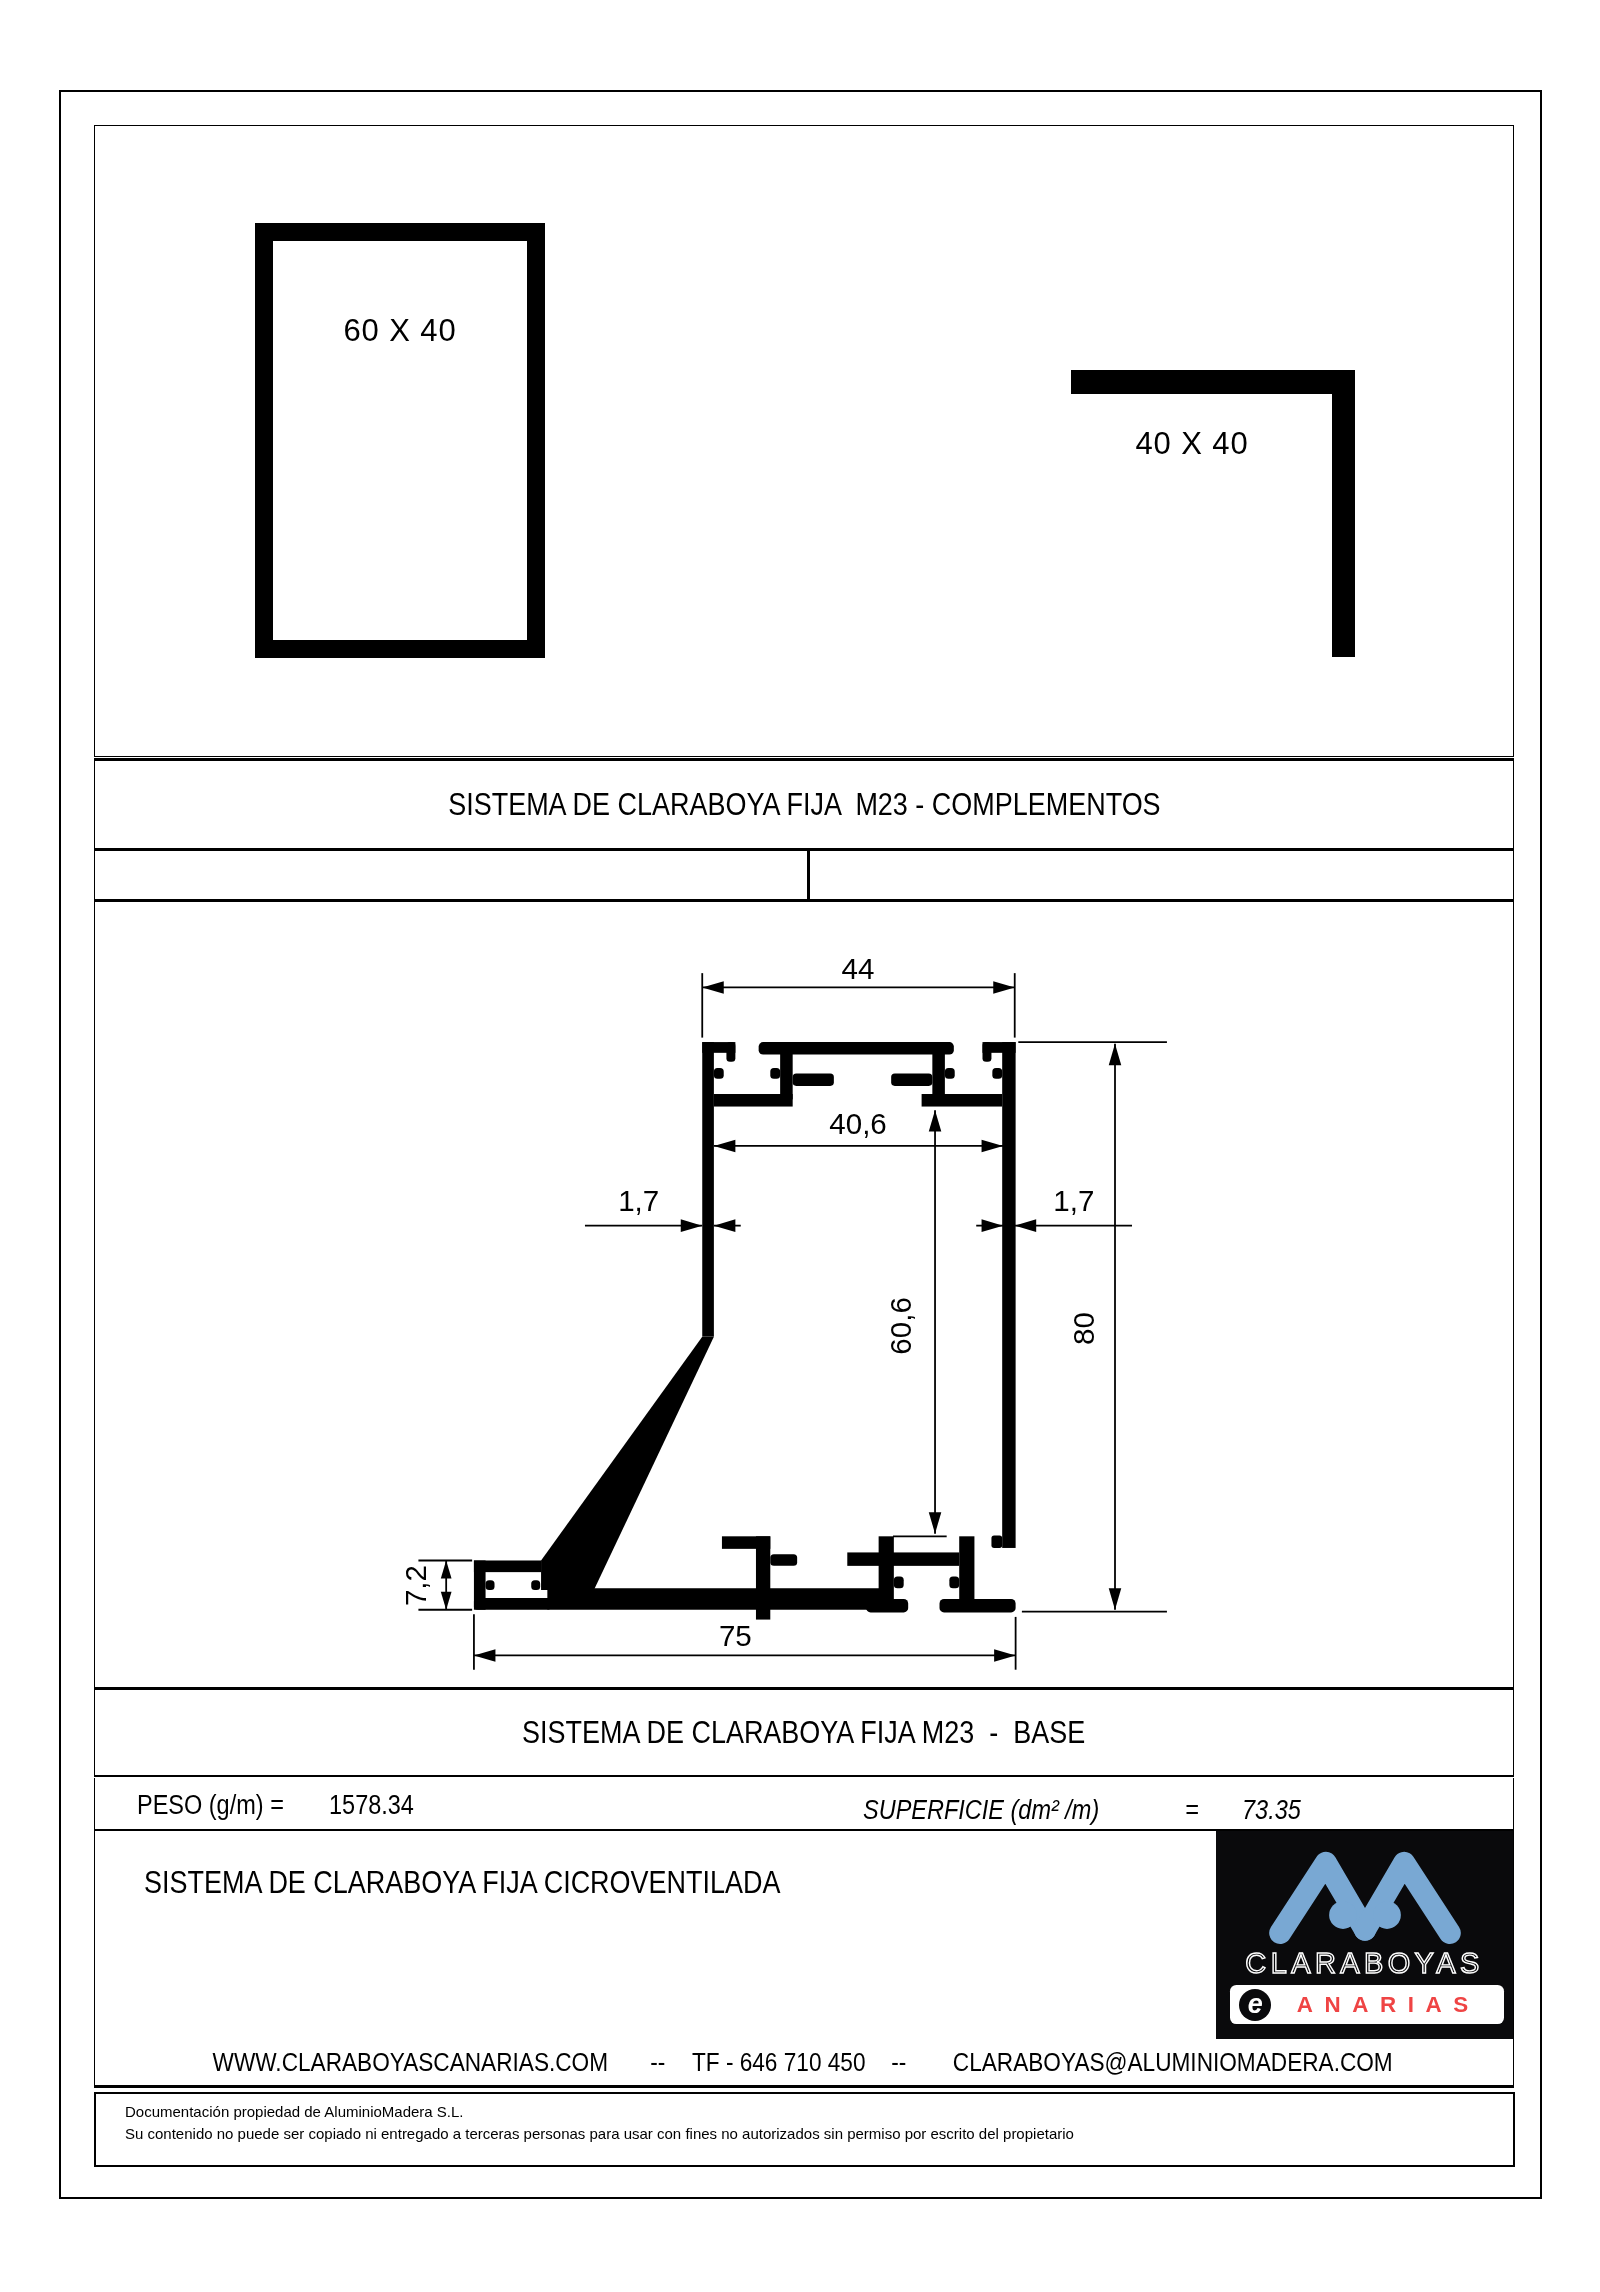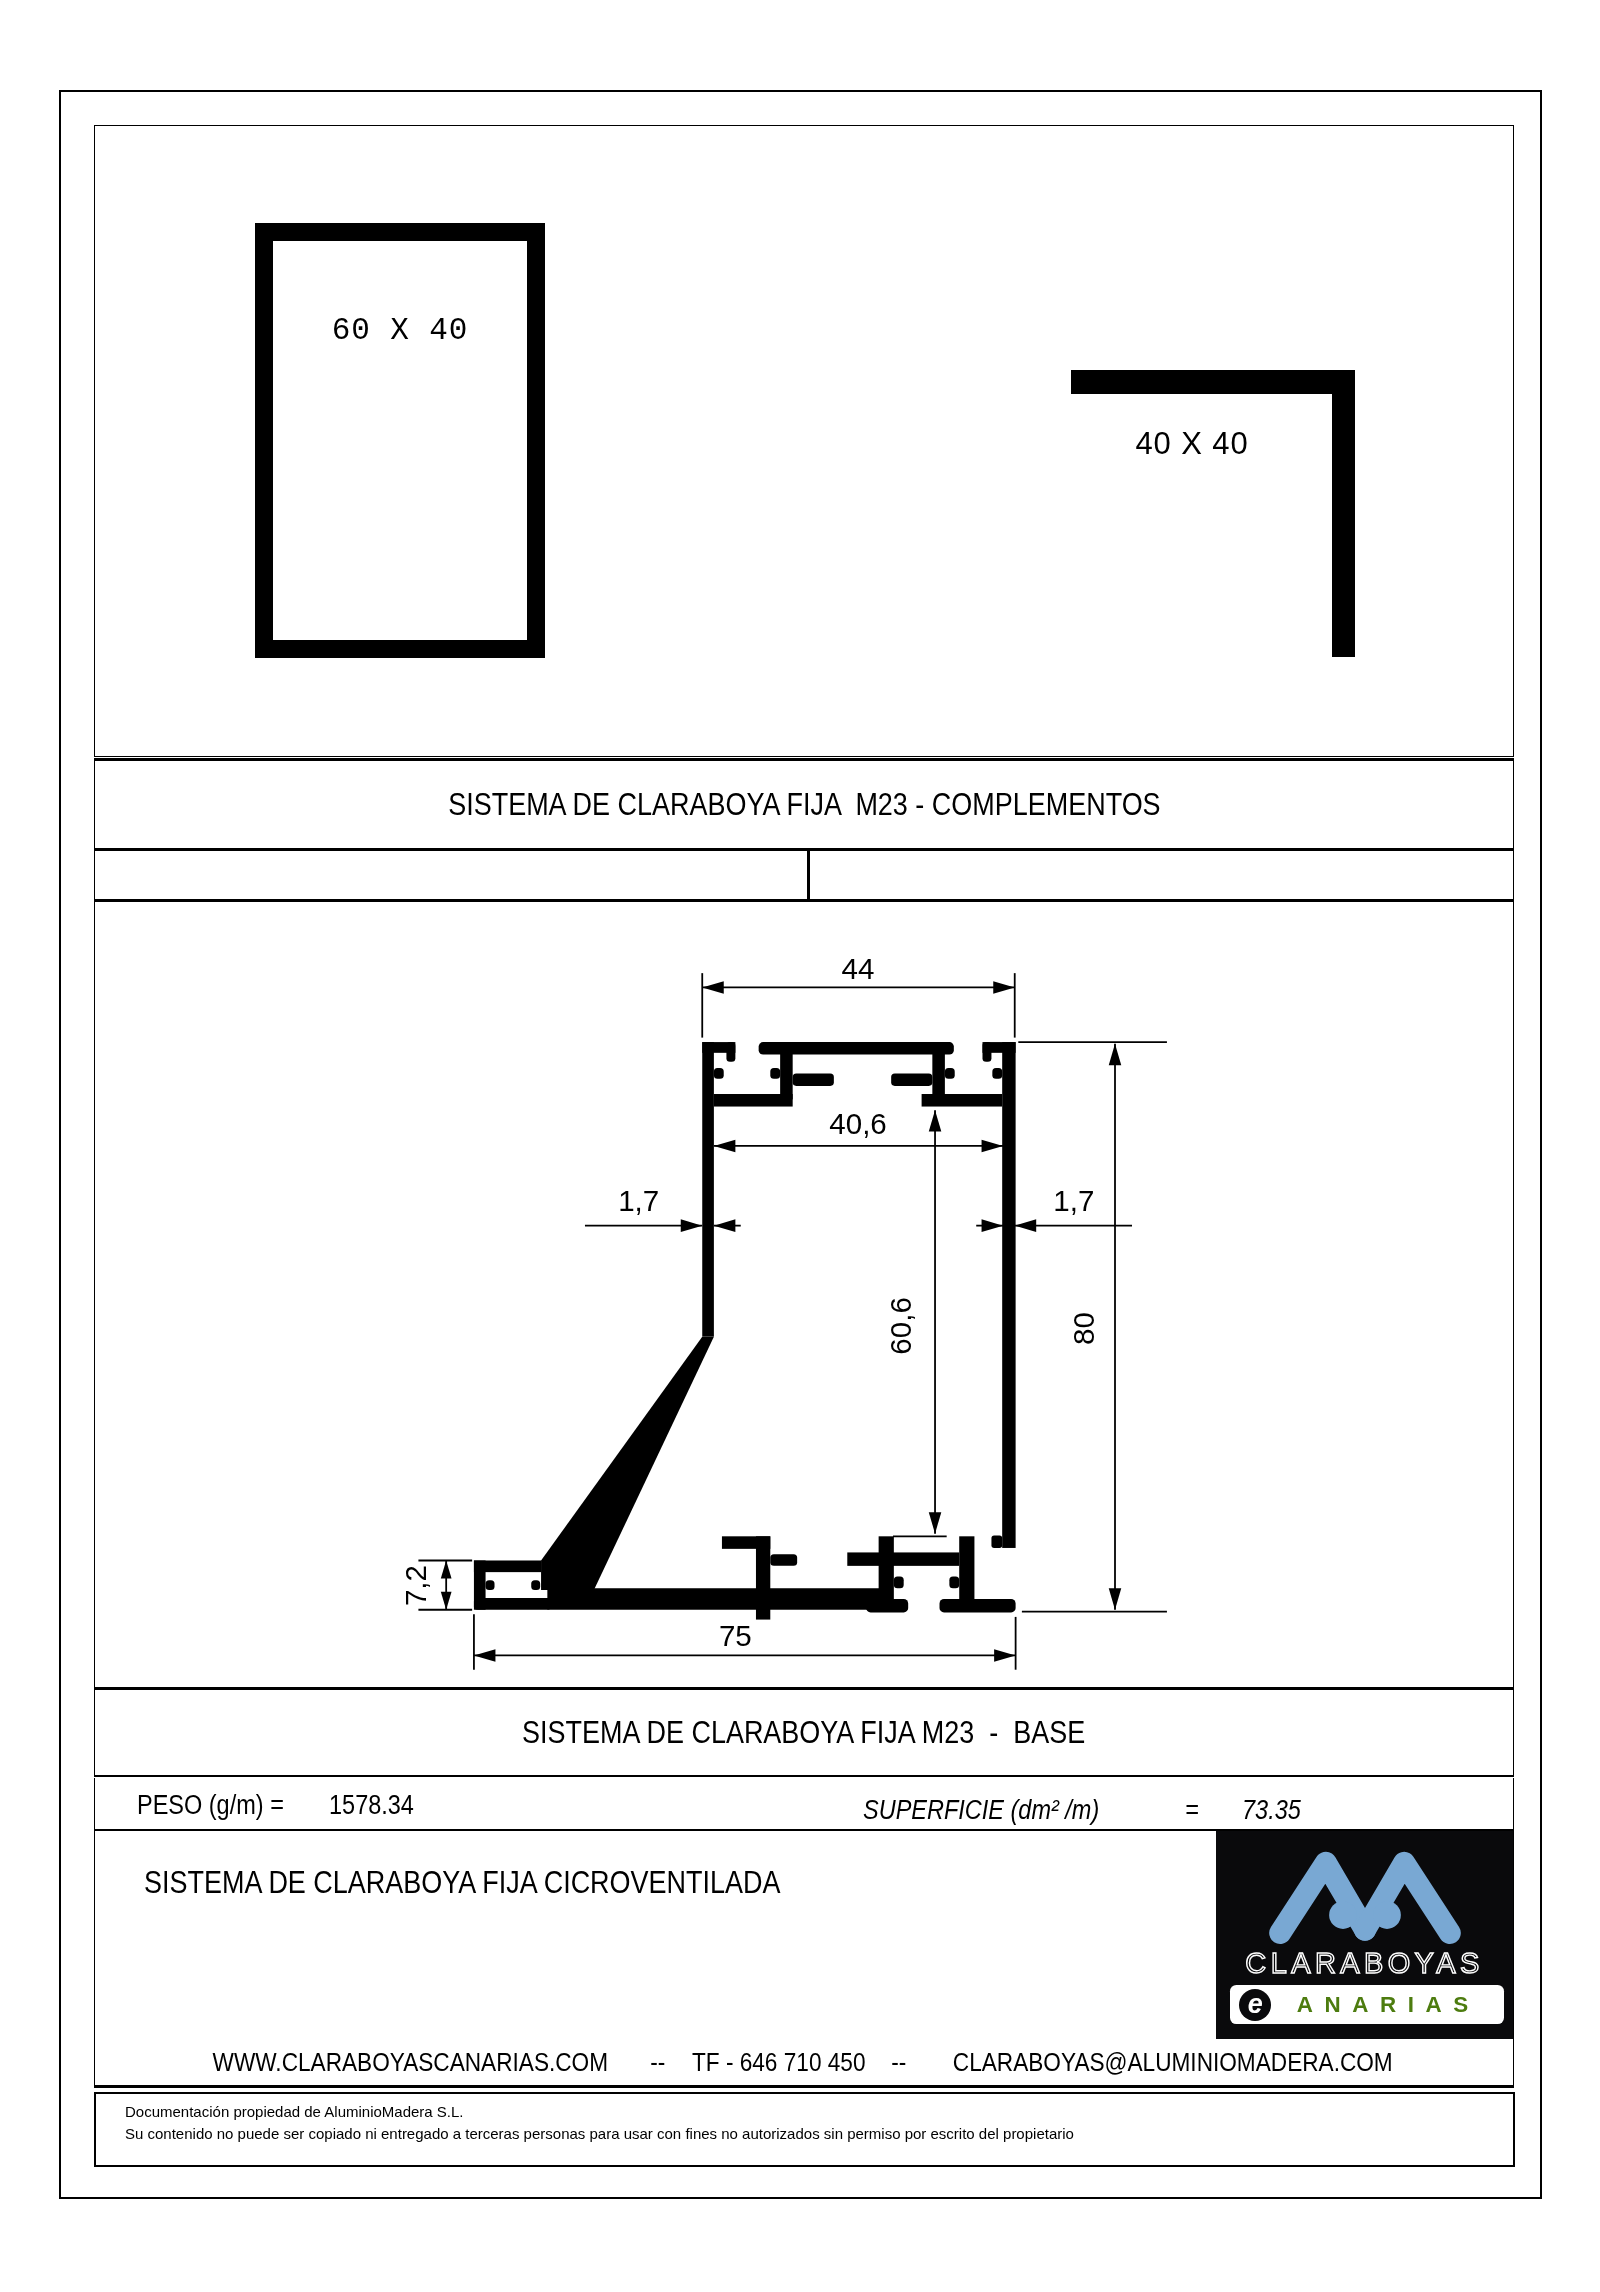--- a/index.html
+++ b/index.html
@@ -38,38 +38,38 @@
   
   .logo-box{position:absolute;right:0;top:0;width:297px;height:208px;background:#0a0a0c;}
   .logo-m{position:absolute;left:50%;top:9px;transform:translateX(-50%);}
   .logo-word{position:absolute;left:0;top:115px;width:100%;text-align:center;}
   .logo-band{position:absolute;left:14.3px;top:154px;width:274px;height:39px;background:#fff;
         border-radius:6.3px;}
   .logo-c-circle{position:absolute;left:9px;top:3.6px;width:32px;height:32px;border-radius:50%;
         background:#0a0a0c;color:#fff;font-size:27px;font-weight:bold;font-style:italic;
         display:flex;align-items:center;justify-content:center;}
   .logo-band-text{position:absolute;left:50px;top:0;right:8px;height:100%;display:flex;
-        align-items:center;justify-content:center;color:#4d7c0f;font-size:22.4px;font-weight:bold;
+        align-items:center;justify-content:center;color:#ef4444;font-size:22.4px;font-weight:bold;
         letter-spacing:11.6px;}
 
   .footer-bar{top:2039px;height:49px;border-left:1.8px solid #000;border-right:1.8px solid #000;
         border-bottom:3.6px solid #000;display:flex;align-items:center;justify-content:center;
         font-size:26px;gap:12px;}
   .fineprint{top:2092px;height:75px;width:1421px;border:2.7px solid #000;padding:7.2px 0 0 29px;
         font-size:15px;line-height:21.5px;}
 </style>
 </head>
 <body>
 
 <div class="page">
   <div class="outer-border"></div>
 
   <div class="sec shapes-box">
     <div class="shape-rect" style="left:160px;top:97px;width:290px;height:435px;">
-      <div class="shape-label" style="top:72px;font-family:Liberation Mono, monospace;">60 X 40</div>
+      <div class="shape-label" style="top:72px;">60 X 40</div>
     </div>
     <div class="lbar" style="left:976px;top:244px;width:284px;height:24px;"></div>
     <div class="lbar" style="left:1237px;top:244px;width:23px;height:287px;"></div>
     <div class="shape-label" style="left:985px;top:300px;width:224px;">40 X 40</div>
   </div>
 
   <div class="sec tbar" style="top:758px;height:93px;align-items:center;">
     <span class="condensed">SISTEMA DE CLARABOYA FIJA  M23 - COMPLEMENTOS</span>
   </div>
 

